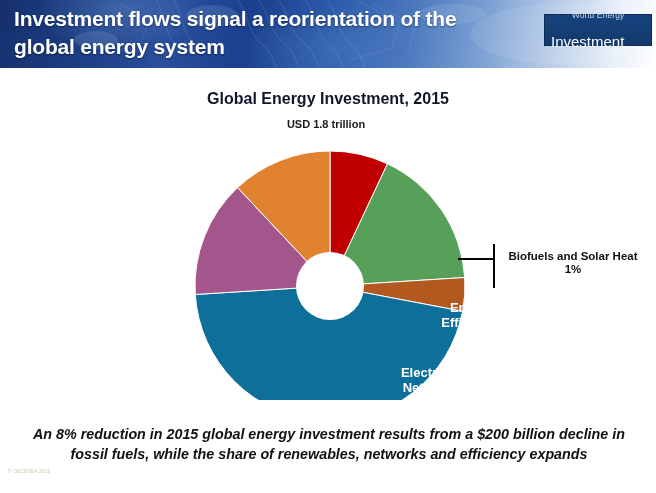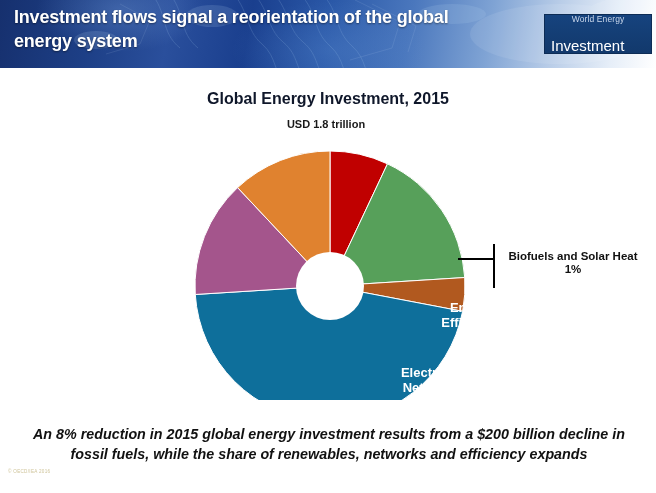--- a/index.html
+++ b/index.html
@@ -45,32 +45,32 @@
     left: 0; top: 0;
     width: 656px; height: 68px;
     opacity: 0.55;
   }
   .header-title {
     position: absolute;
     left: 14px;
     top: 5px;
     width: 470px;
     color: #ffffff;
-    font-size: 18px;
+    font-size: 21px;
     font-weight: bold;
     line-height: 1.34;
     letter-spacing: -0.2px;
     text-shadow: 0 1px 2px rgba(0,0,0,0.45);
   }
   .logo {
     position: absolute;
     right: 4px;
     top: 14px;
     width: 108px;
-    height: 40px;
+    height: 32px;
     background: linear-gradient(180deg,#16437e 0%, #12396c 100%);
     border: 1px solid #0d2c55;
     display: flex;
     align-items: center;
     box-sizing: border-box;
     padding: 2px 4px 2px 6px;
     gap: 25px;
   }
   .logo-left {
     flex: 1 1 auto;

